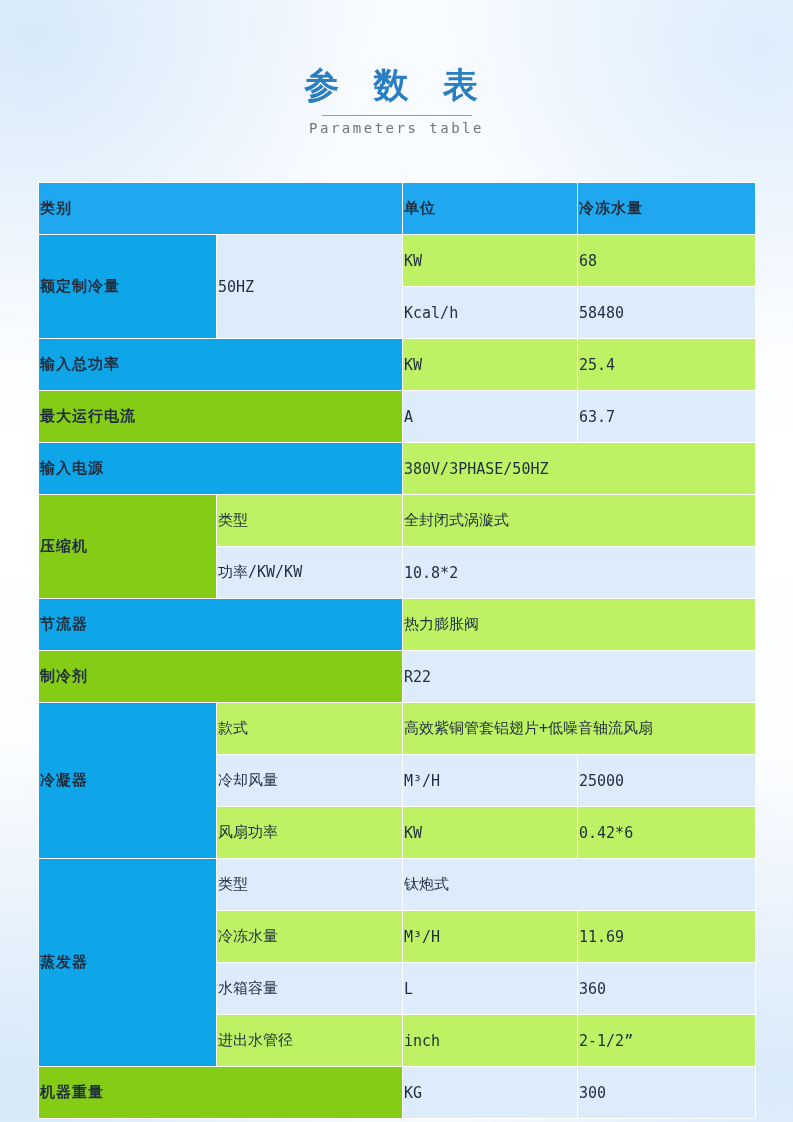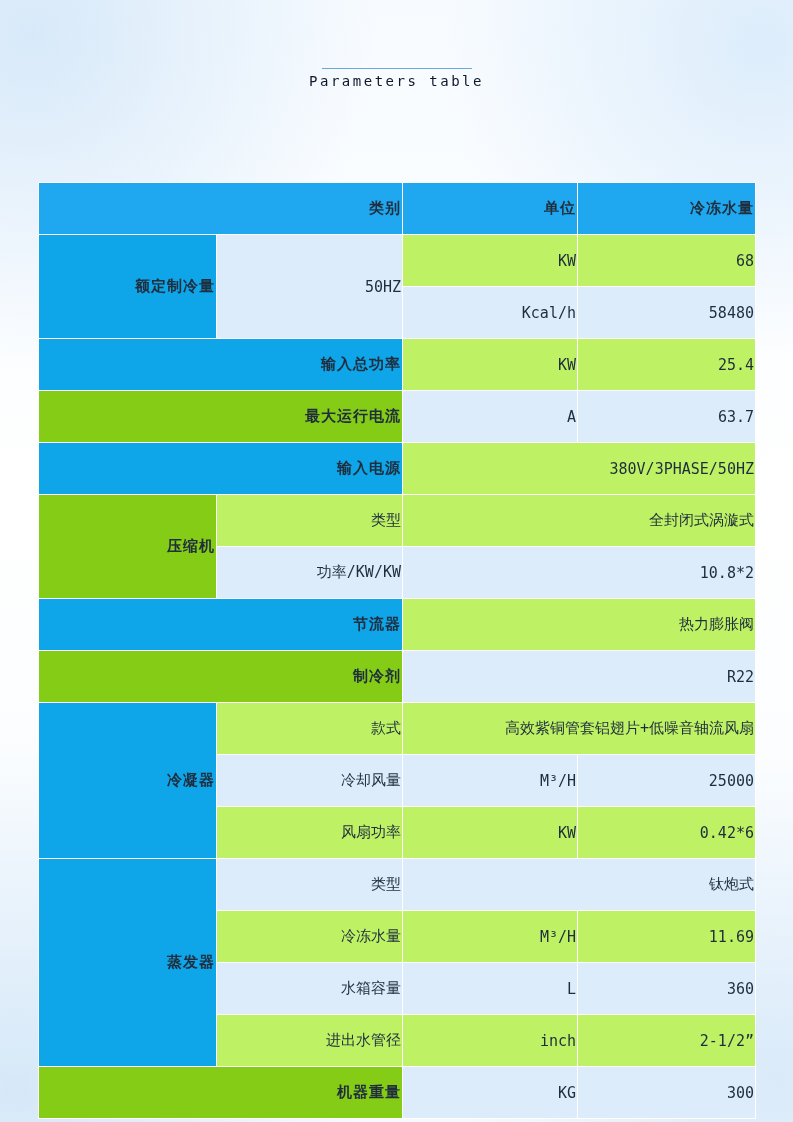--- a/index.html
+++ b/index.html
@@ -45,35 +45,35 @@
   .title-rule {
     width: 150px;
     height: 1px;
     background: #6aa9d6;
     margin: 6px auto 4px auto;
   }
   .title-en {
     font-family: "DejaVu Sans Mono", monospace;
     font-size: 14px;
     letter-spacing: 2.5px;
-    color: #0f172a;
+    color: #737373;
   }
 
   table.param {
     position: absolute;
     top: 182px;
     left: 38px;
     width: 717px;
     border-collapse: collapse;
     table-layout: fixed;
   }
   table.param td {
     border: 1px solid #ffffff;
     height: 49px;
-    text-align: right;
+    text-align: left;
     vertical-align: middle;
     color: #1f2d3d;
     font-size: 15px;
     font-family: "DejaVu Sans Mono", monospace;
   }
   .hdr td {
     background: #1fa8ef;
     color: #ffffff;
     font-size: 16px;
     font-family: "DejaVu Serif", serif;
@@ -109,20 +109,21 @@
     color: #16212e;
     margin-top: 28px;
   }
 </style>
 </head>
 <body>
 
 <div class="page"></div>
 
 <div class="title-block">
+  <div class="title-cn">参 数 表</div>
   <div class="title-rule"></div>
   <div class="title-en">Parameters table</div>
 </div>
 
 <table class="param">
   <colgroup>
     <col style="width:178px">
     <col style="width:186px">
     <col style="width:175px">
     <col style="width:178px">

